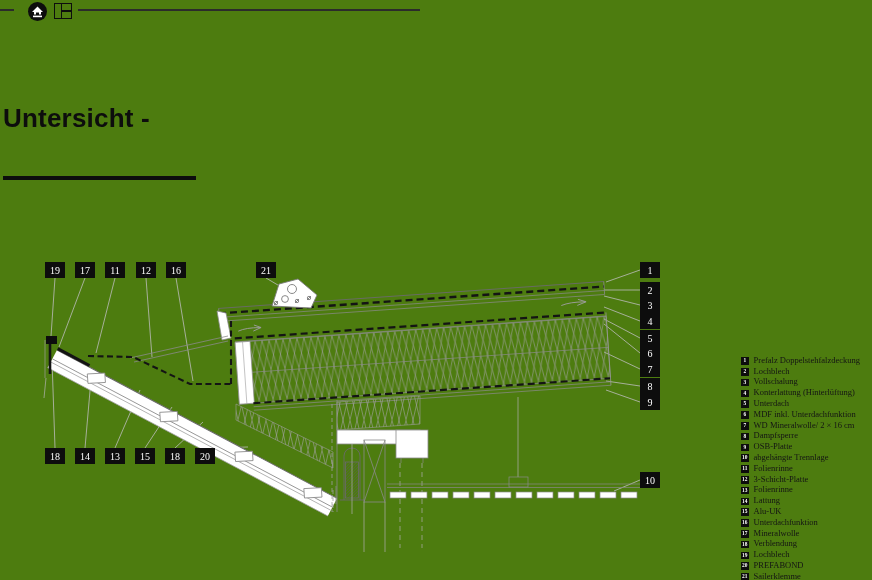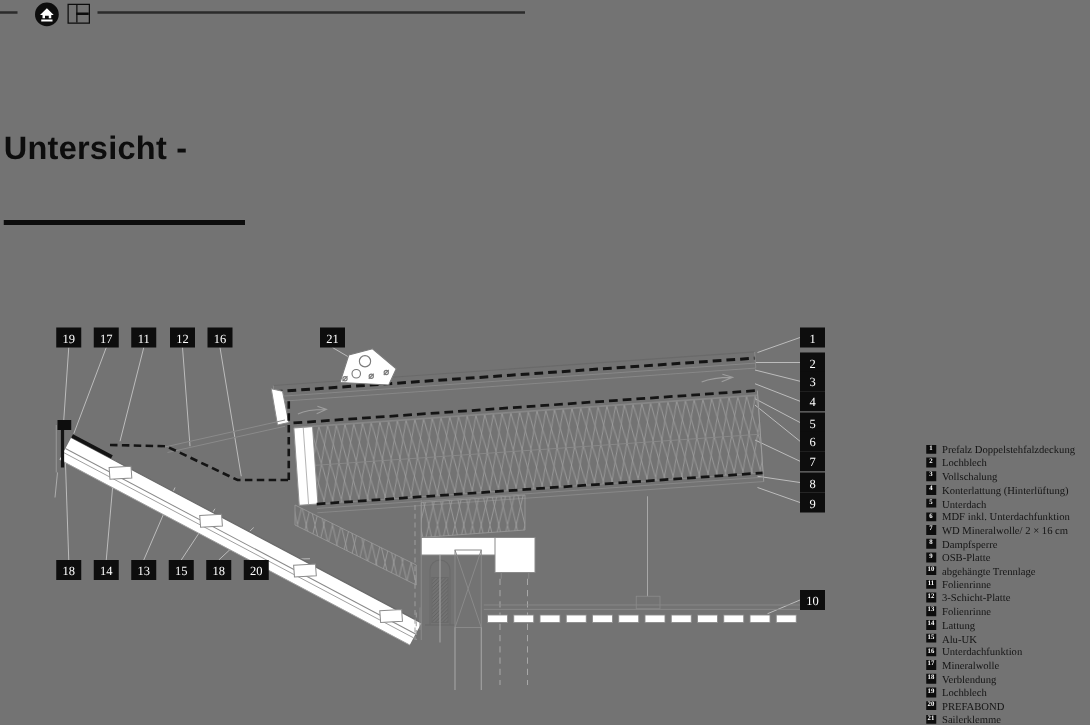--- a/index.html
+++ b/index.html
@@ -1,32 +1,32 @@
 <!DOCTYPE html>
 <html><head>
 <meta charset="utf-8">
 <style>
   html,body{margin:0;padding:0;background:#fff;}
-  #page{position:relative;width:872px;height:580px;background:#737373;overflow:hidden;
+  #page{position:relative;width:872px;height:580px;background:#4d7c0f;overflow:hidden;
         font-family:"Liberation Serif","DejaVu Serif",serif;}
   
   #header-rule-left{position:absolute;left:0;top:9px;width:14px;height:2px;background:#2b2b2b;}
   #header-rule-right{position:absolute;left:78px;top:9px;width:342px;height:2px;background:#2b2b2b;}
   #prefa-logo{position:absolute;left:28px;top:2px;width:19px;height:19px;border-radius:50%;background:#0d0d0d;}
   #prefa-logo svg{display:block;}
   #window-icon{position:absolute;left:54px;top:3px;width:18px;height:16px;border:1.6px solid #0d0d0d;box-sizing:border-box;}
   #window-icon .v{position:absolute;left:38%;top:0;width:1.4px;height:100%;background:#0d0d0d;}
   #window-icon .h{position:absolute;left:38%;top:46%;width:62%;height:1.4px;background:#0d0d0d;}
   
   #title{position:absolute;left:3px;top:103px;font-family:"Liberation Sans","DejaVu Sans",sans-serif;
          font-weight:700;font-size:26px;line-height:31px;letter-spacing:0.2px;color:#0d0d0d;}
   #title-rule{position:absolute;left:3px;top:176px;width:193px;height:3.5px;background:#0d0d0d;}
   
   #legend{position:absolute;left:741px;top:354px;}
-  .legend-row{display:flex;align-items:center;height:10.8px;white-space:nowrap;}
+  .legend-row{display:flex;align-items:flex-end;height:10.8px;white-space:nowrap;}
   .legend-num{width:7.6px;height:7.6px;background:#0d0d0d;color:#fff;font-size:5.4px;line-height:7.6px;
               text-align:center;margin-right:5px;flex:0 0 auto;font-weight:bold;}
   .legend-label{font-size:8.5px;color:#141414;}
   
   #drawing{position:absolute;left:0;top:0;}
   .callout-num{fill:#ffffff;font-size:10px;font-family:"Liberation Serif","DejaVu Serif",serif;}
 </style>
 </head>
 <body>
 

